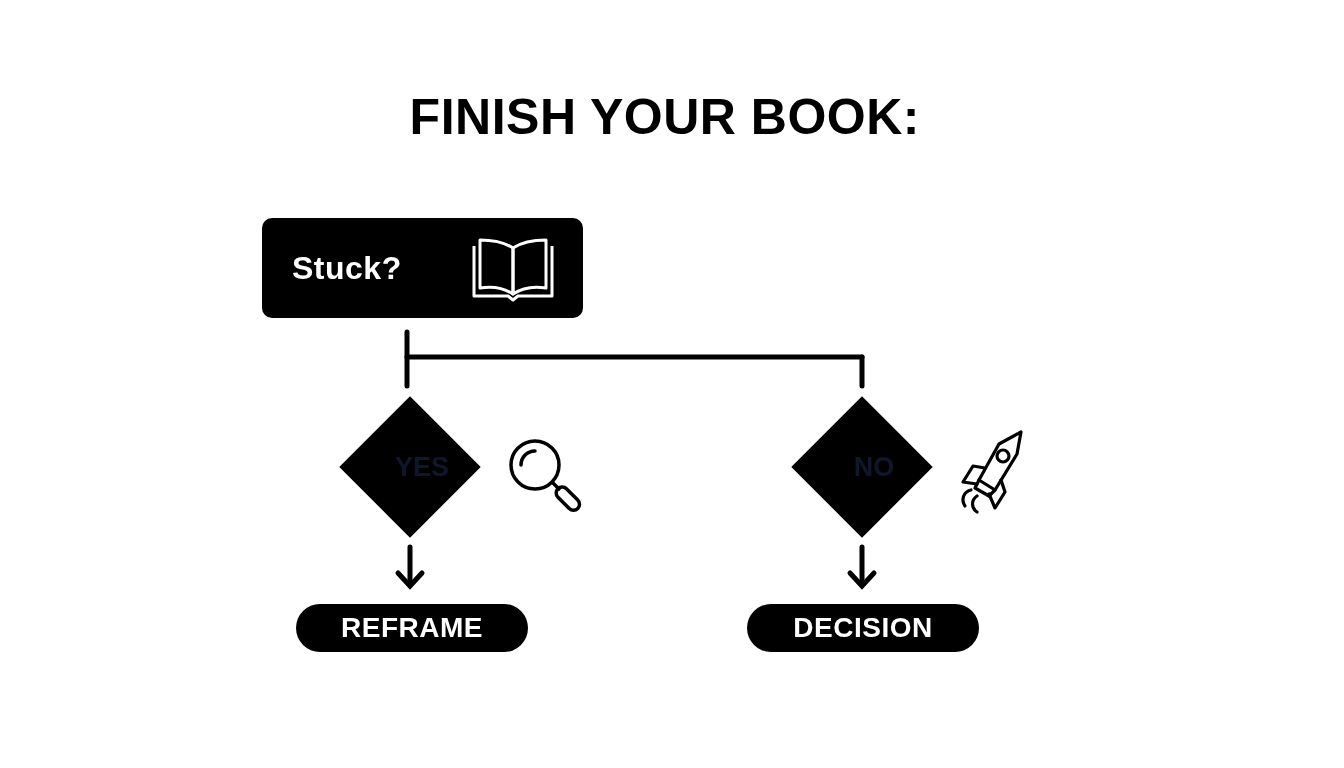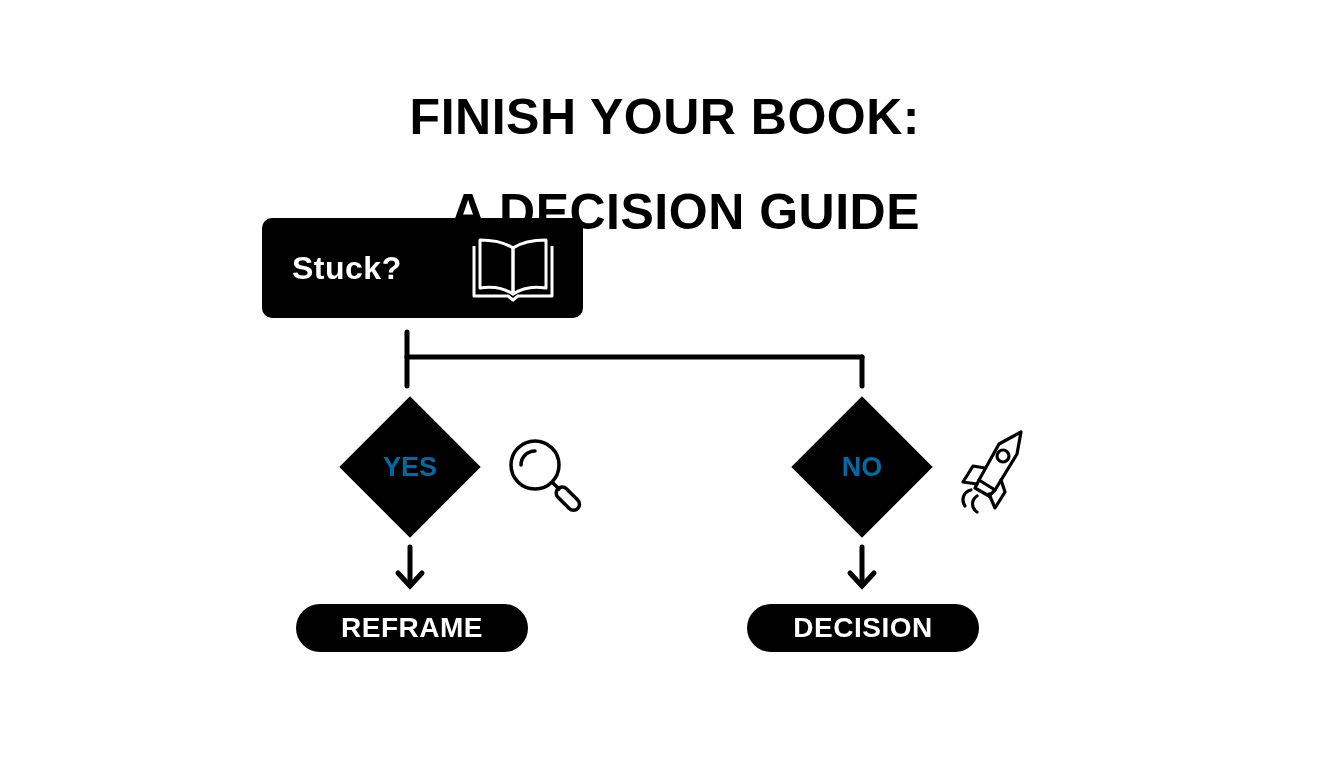--- a/index.html
+++ b/index.html
@@ -20,37 +20,36 @@
     }
     .start-label { color: #fff; font-weight: 700; font-size: 32px; letter-spacing: 0.5px; }
     .book-icon { position: absolute; left: 470px; top: 236px; width: 86px; height: 66px; }
     svg.connectors { position: absolute; left: 0; top: 0; }
     .diamond-wrap { position: absolute; width: 140px; height: 140px; }
     .diamond {
       position: absolute; left: 20px; top: 20px; width: 100px; height: 100px;
       background: #000; transform: rotate(45deg);
     }
     .diamond-label {
-      position: absolute; left: 0; top: 0; width: 140px; height: 140px;
+      position: absolute; left: 12px; top: 0; width: 140px; height: 140px;
       display: flex; align-items: center; justify-content: center;
-      color: #0369a1; font-weight: 700; font-size: 27px; z-index: 2;
+      color: #0f172a; font-weight: 700; font-size: 27px; z-index: 2;
     }
     .icon { position: absolute; }
     .pill {
       position: absolute; height: 48px; border-radius: 31px; background: #000;
       display: flex; align-items: center; justify-content: center;
       color: #fff; font-weight: 700; font-size: 28px; letter-spacing: 0.5px;
     }
   </style>
 </head>
 <body>
 
 <div class="title">
   <span class="line">FINISH YOUR BOOK:</span>
-  <span class="line">A DECISION GUIDE</span>
 </div>
 
 <div class="start-box">
   <span class="start-label">Stuck?</span>
 </div>
 <svg class="book-icon" viewBox="0 0 86 66" fill="none" stroke="#fff" stroke-width="3" stroke-linejoin="round">
   <path d="M4 10 V60 H38 L43 64 L48 60 H82 V10"></path>
   <path d="M10 4 C22 4 34 6 43 12 V58 C34 52 22 50 10 52 Z"></path>
   <path d="M76 4 C64 4 52 6 43 12 V58 C52 52 64 50 76 52 Z"></path>
 </svg>

